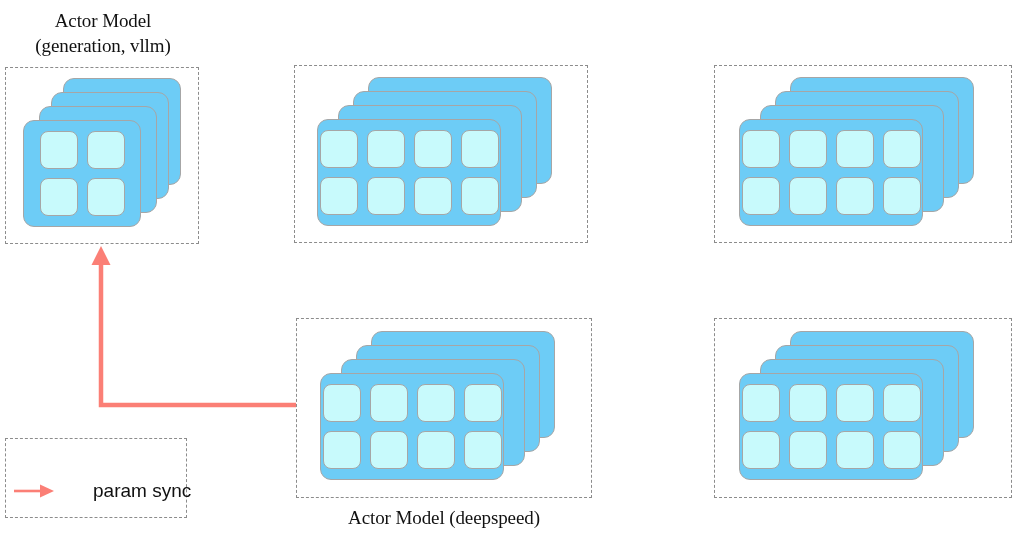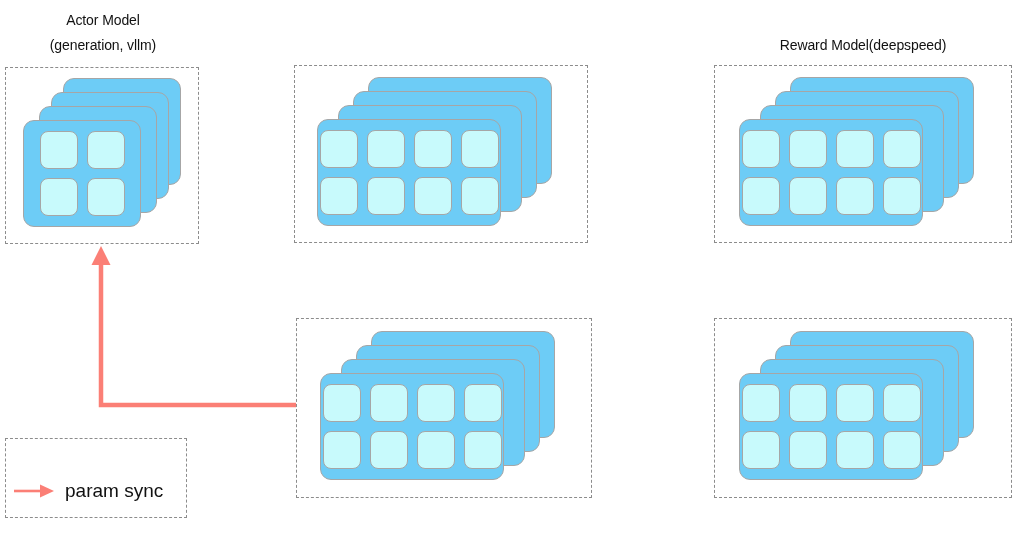--- a/index.html
+++ b/index.html
@@ -24,25 +24,26 @@
     position: absolute;
     border: 1.6px dashed #8c8c8c;
     box-sizing: border-box;
     background: transparent;
   }
 
   
   .caption {
     position: absolute;
     text-align: center;
-    font-size: 14px;
+    font-size: 19px;
     line-height: 25px;
     color: #111111;
     white-space: pre-line;
     letter-spacing: -0.1px;
+    font-family: Liberation Serif, serif;
   }
 
   
   .stack {
     position: absolute;
   }
   .card {
     position: absolute;
     background: #6DCCF6;
     border: 1.6px solid #a6a6a6;
@@ -91,20 +92,21 @@
   .legend-row {
     position: absolute;
     display: flex;
     align-items: center;
     gap: 9px;
   }
   .legend-label {
     font-size: 19px;
     color: #111111;
     white-space: nowrap;
+    margin-left: 28px;
   }
 </style>
 </head>
 <body>
 
 <div id="canvas">
 
   <div class="caption" style="left:0px; top:8px; width:206px;">Actor Model
 (generation, vllm)</div>
 
@@ -134,21 +136,20 @@
         <div class="chip"></div>
         <div class="chip"></div>
         <div class="chip"></div>
         <div class="chip"></div>
         <div class="chip"></div>
         <div class="chip"></div>
       </div>
     </div>
   </div>
 
-  <div class="caption" style="left:714px; top:33px; width:298px;">Reward Model(deepspeed)</div>
 
   <div class="group-box" style="left:714px; top:65px; width:298px; height:178px;">
     <div class="stack" style="left:0px; top:0px; width:298px; height:178px;">
       <div class="card" style="left:75px; top:11px; width:184px; height:107px;"></div>
       <div class="card" style="left:60px; top:25px; width:184px; height:107px;"></div>
       <div class="card" style="left:45px; top:39px; width:184px; height:107px;"></div>
       <div class="card front g8" style="left:24px; top:53px; width:184px; height:107px;">
         <div class="chip"></div>
         <div class="chip"></div>
         <div class="chip"></div>
@@ -172,20 +173,21 @@
         <div class="chip"></div>
         <div class="chip"></div>
         <div class="chip"></div>
         <div class="chip"></div>
         <div class="chip"></div>
         <div class="chip"></div>
       </div>
     </div>
   </div>
 
+  <div class="caption" style="left:296px; top:505px; width:296px;">Actor Model (deepspeed)</div>
 
   <div class="group-box" style="left:714px; top:318px; width:298px; height:180px;">
     <div class="stack" style="left:0px; top:0px; width:298px; height:180px;">
       <div class="card" style="left:75px; top:12px; width:184px; height:107px;"></div>
       <div class="card" style="left:60px; top:26px; width:184px; height:107px;"></div>
       <div class="card" style="left:45px; top:40px; width:184px; height:107px;"></div>
       <div class="card front g8" style="left:24px; top:54px; width:184px; height:107px;">
         <div class="chip"></div>
         <div class="chip"></div>
         <div class="chip"></div>

